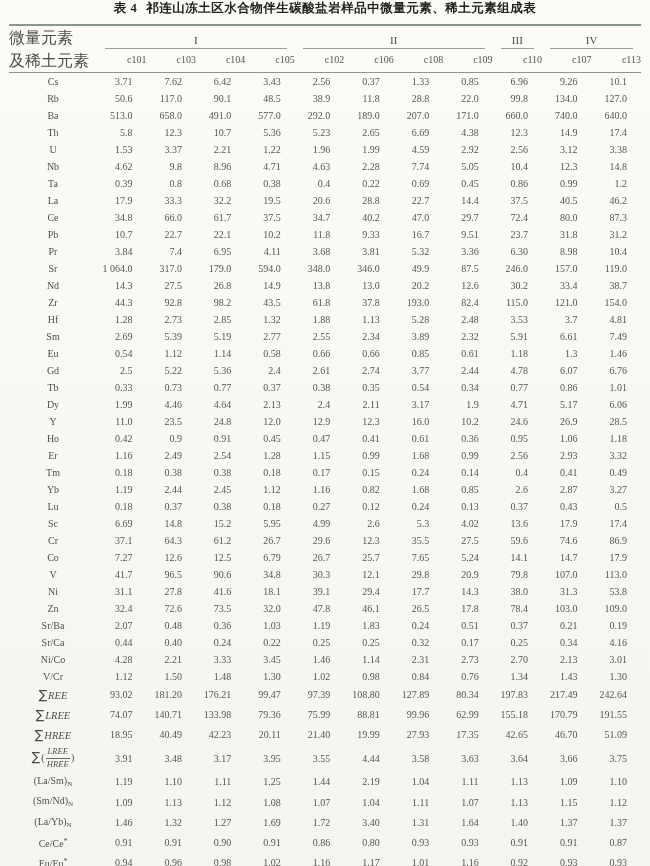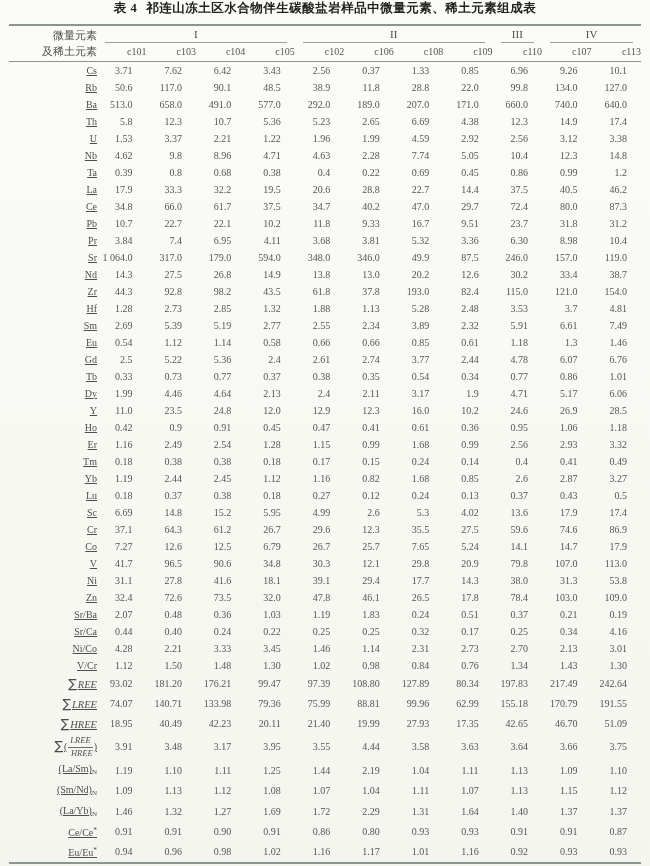--- a/index.html
+++ b/index.html
@@ -25,45 +25,45 @@
     border-collapse:collapse;
     table-layout:fixed;
     font-size:10px;
     color:#555;
     border-top:2px solid #8d958f;
     border-bottom:2px solid #8d958f;
   }
   th { font-weight:normal; }
   th.corner {
     width:88px;
-    font-size:11px;
+    font-size:16px;
     color:#4c4c4c;
     line-height:1.45;
     vertical-align:middle;
-    text-align:right;
+    text-align:left;
   }
   tr.groups th.group { vertical-align:bottom; padding-top:2px; }
   tr.groups th.group div {
     margin:0 8px;
     text-align:center;
     font-size:11px;
     color:#4c4c4c;
     border-bottom:1px solid #9aa19b;
     padding-bottom:2px;
   }
   tr.samples th.sample {
     text-align:right;
     font-size:10px;
     color:#555;
     padding:3px 0 4px;
   }
   tr.samples th, tr.samples .corner-bottom { border-bottom:1.6px solid #8d958f; }
   thead th.corner { border-bottom:1.6px solid #8d958f; }
   tbody td { line-height:10px; }
-  tbody td.label { text-align:right; color:#4e4e4e; padding:2px 0;text-decoration:underline; }
+  tbody td.label { text-align:center; color:#4e4e4e; padding:2px 0; }
   tbody td.val { text-align:right; padding:3.5px 14px 3.5px 0; white-space:nowrap; }
   tbody tr.sum td { padding-top:4.5px; padding-bottom:4.5px;margin-top:40px; }
   tbody tr.sum td.label { font-size:10.5px; }
   tbody tr.sum i, tbody tr.sumfrac i { font-style:italic; }
   .sig {
     font-family:"DejaVu Sans","Liberation Sans",sans-serif;
     font-size:12.5px;
     margin-right:1px;
     color:#4a4a4a;
   }
@@ -719,21 +719,21 @@
           <td class="val">1.15</td>
           <td class="val">1.12</td>
         </tr>
         <tr class="subn">
           <td class="label">(La/Yb)<sub>N</sub></td>
           <td class="val">1.46</td>
           <td class="val">1.32</td>
           <td class="val">1.27</td>
           <td class="val">1.69</td>
           <td class="val">1.72</td>
-          <td class="val">2.29</td>
+          <td class="val">3.40</td>
           <td class="val">1.31</td>
           <td class="val">1.64</td>
           <td class="val">1.40</td>
           <td class="val">1.37</td>
           <td class="val">1.37</td>
         </tr>
         <tr class="star">
           <td class="label">Ce/Ce<sup>*</sup></td>
           <td class="val">0.91</td>
           <td class="val">0.91</td>

